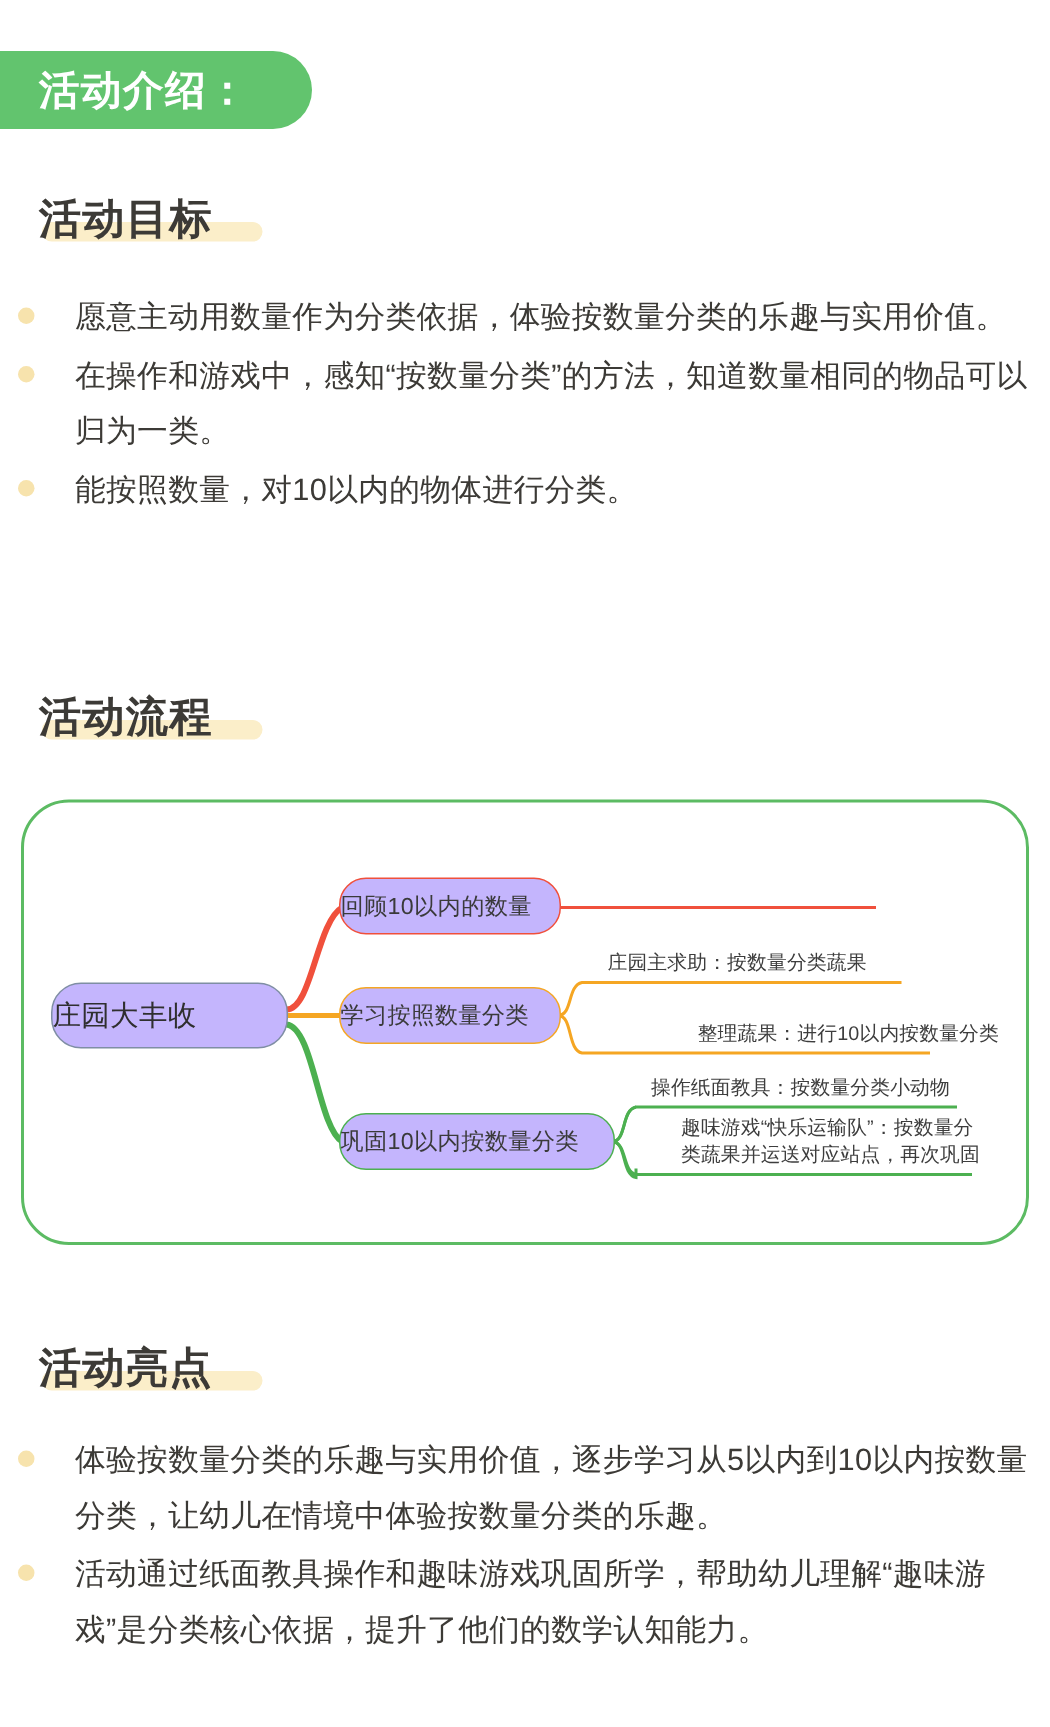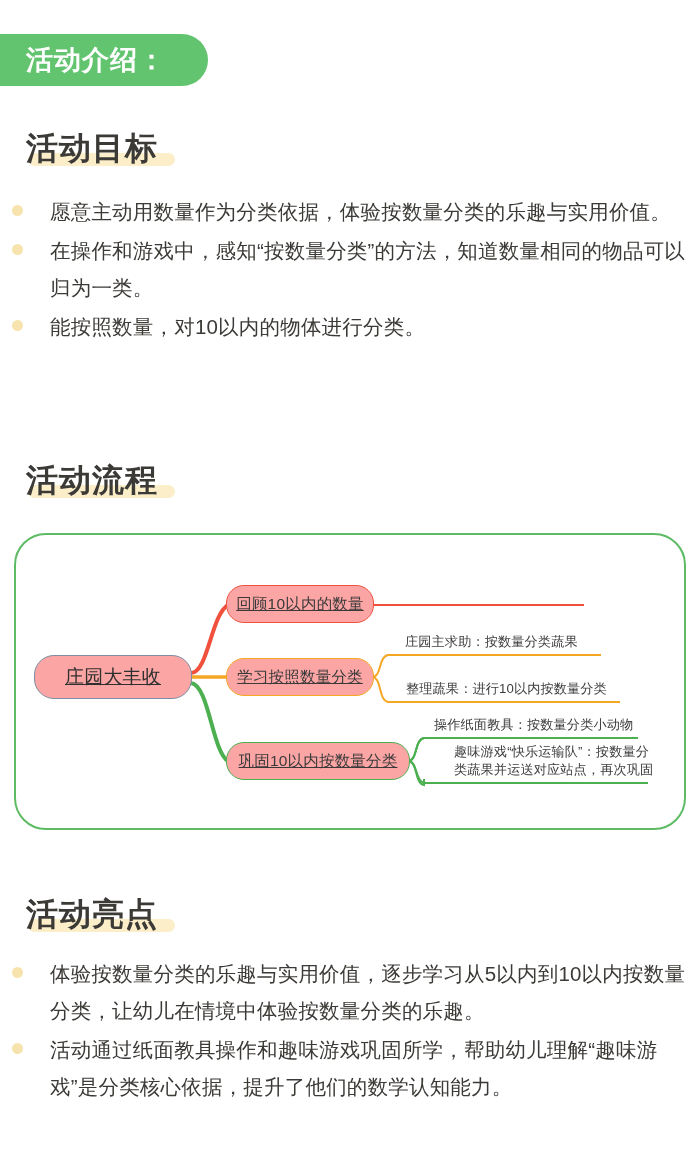--- a/index.html
+++ b/index.html
@@ -54,21 +54,21 @@
     bottom: 1px;
     width: 147px;
     height: 13px;
     background: #fbeec9;
     border-radius: 7px;
     z-index: 0;
   }
   .section-head .txt {
     position: relative;
     z-index: 1;
-    font-size: 32px;
+    font-size: 28px;
     font-weight: bold;
     color: #3c3a36;
     letter-spacing: 1px;
     line-height: 1.15;
   }
 
   
   .bullet-list { position: absolute; left: 12px; width: 676px; }
   .bullet-row {
     display: flex;
@@ -103,28 +103,26 @@
     border: 2.5px solid #5cbb63;
     border-radius: 32px;
     background: #ffffff;
   }
   .mm-svg { position: absolute; left: 0; top: 0; }
 
   .node {
     position: absolute;
     display: flex;
     align-items: center;
-    justify-content: center;
-    background: #fca5a5;
+    background: #c4b5fd;
     border-radius: 18px;
     font-size: 15.5px;
     color: #3a3a3a;
     white-space: nowrap;
     letter-spacing: 0.2px;
-    text-decoration: underline;
   }
   .node-root {
     border: 1.8px solid #7f8ea4;
     border-radius: 20px;
     font-size: 19px;
     color: #2f2f2f;
   }
   .node-red    { border: 1.8px solid #f0503c; }
   .node-orange { border: 1.8px solid #f5a623; }
   .node-green  { border: 1.8px solid #4cb050; }
@@ -199,21 +197,21 @@
     </div>
 
     <div class="node node-red" style="left:210px; top:50px; width:148px; height:38px;">
       <span>回顾10以内的数量</span>
     </div>
 
     <div class="node node-orange" style="left:210px; top:123px; width:148px; height:38px;">
       <span>学习按照数量分类</span>
     </div>
     <div class="leaf" style="left:389px; top:98px; width:250px;">庄园主求助：按数量分类蔬果</div>
-    <div class="leaf" style="left:390px; top:145px; width:260px;">整理蔬果：进行10以内按数量分类</div>
+    <div class="leaf" style="left:390px; top:145px; width:260px;text-align:right;">整理蔬果：进行10以内按数量分类</div>
 
     <div class="node node-green" style="left:210px; top:207px; width:184px; height:38px;">
       <span>巩固10以内按数量分类</span>
     </div>
     <div class="leaf" style="left:418px; top:181px; width:250px;">操作纸面教具：按数量分类小动物</div>
     <div class="leaf" style="left:438px; top:208px; width:235px;">趣味游戏“快乐运输队”：按数量分
 类蔬果并运送对应站点，再次巩固</div>
 
   </div>
 

